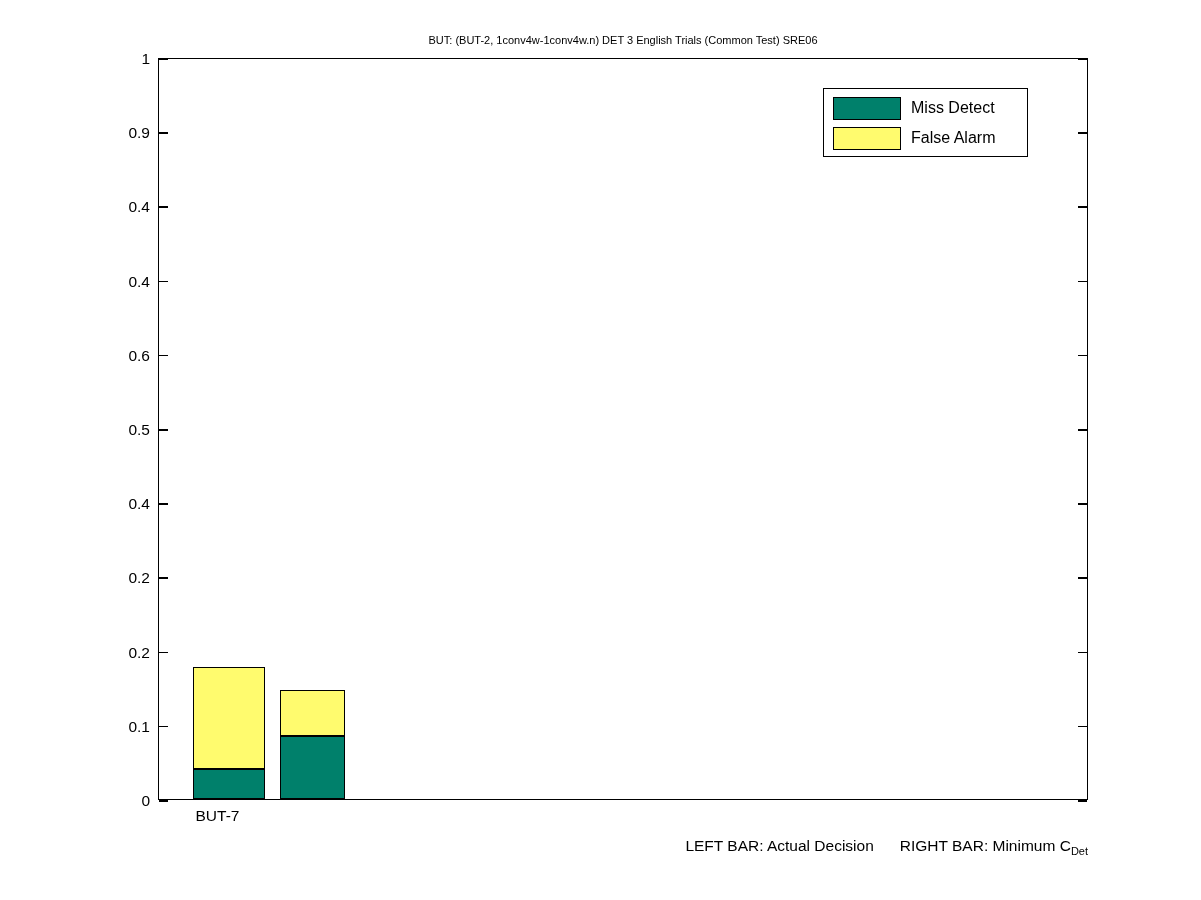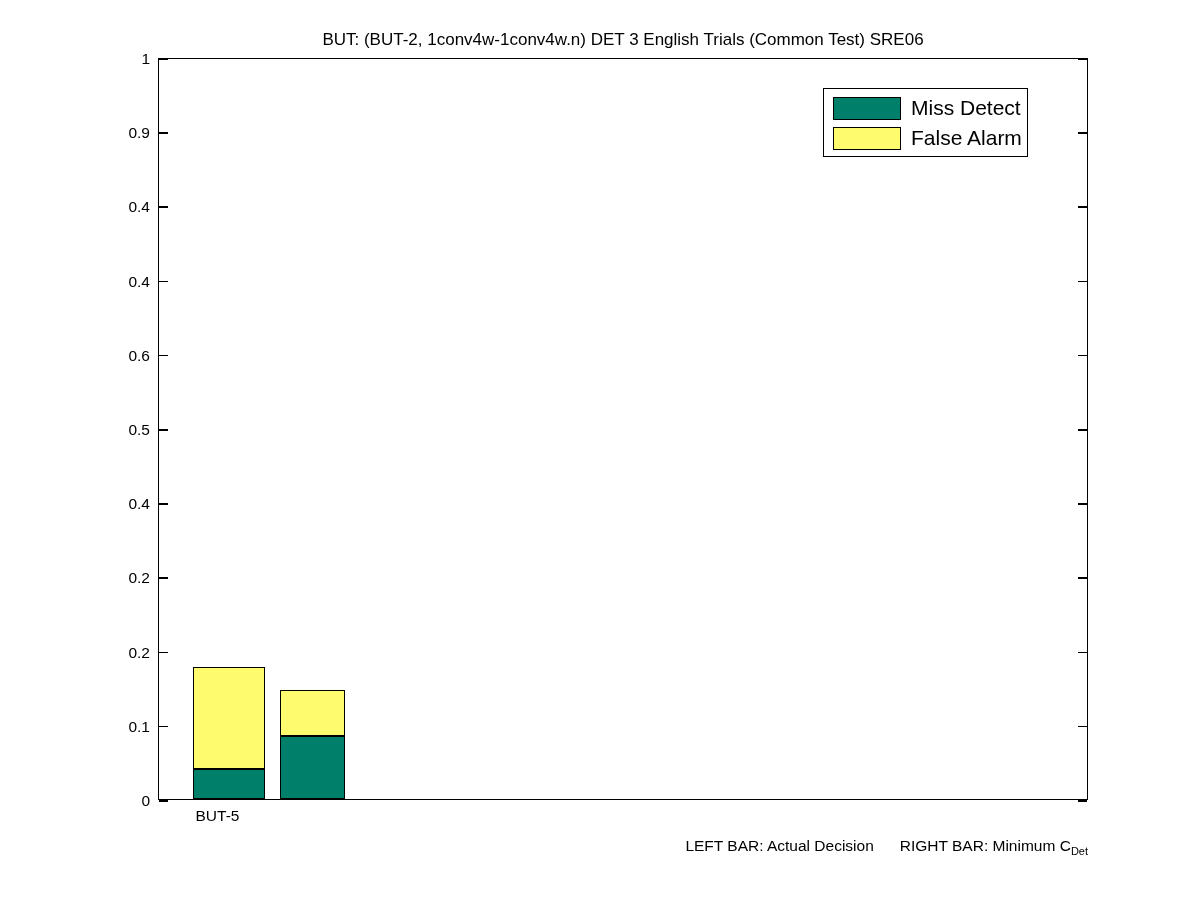--- a/index.html
+++ b/index.html
@@ -21,21 +21,21 @@
     background: #ffffff;
   }
 
   
   #chart-title {
     position: absolute;
     left: 158px;
     top: 31px;
     width: 930px;
     text-align: center;
-    font-size: 17px;
+    font-size: 11px;
     line-height: 18px;
     color: #000;
     white-space: nowrap;
   }
 
   
   #plot-area {
     position: absolute;
     left: 158px;
     top: 58px;
@@ -149,21 +149,21 @@
     top: 2px;
     width: 68px;
     height: 23px;
     border: 1.5px solid #000000;
     box-sizing: border-box;
   }
   .legend-label {
     position: absolute;
     left: 78px;
     top: 0px;
-    font-size: 21px;
+    font-size: 16px;
     line-height: 25px;
     white-space: nowrap;
     color: #000;
   }
 </style>
 </head>
 <body>
 
 <div id="figure">
 
@@ -243,17 +243,17 @@
         <span class="legend-label">Miss Detect</span>
       </div>
       <div class="legend-row" style="top:36px;">
         <span class="legend-swatch" style="background:#FFFB6E;"></span>
         <span class="legend-label">False Alarm</span>
       </div>
     </div>
 
   </div>
 
-  <div class="x-tick-label" style="left:160px; width:115px;">BUT-5</div>
+  <div class="x-tick-label" style="left:160px; width:115px;">BUT-7</div>
 
   <div id="x-caption"><span>LEFT BAR: Actual Decision</span><span class="gap"></span><span>RIGHT BAR: Minimum C</span><sub>Det</sub></div>
 
 </div>
 
 </body></html>

